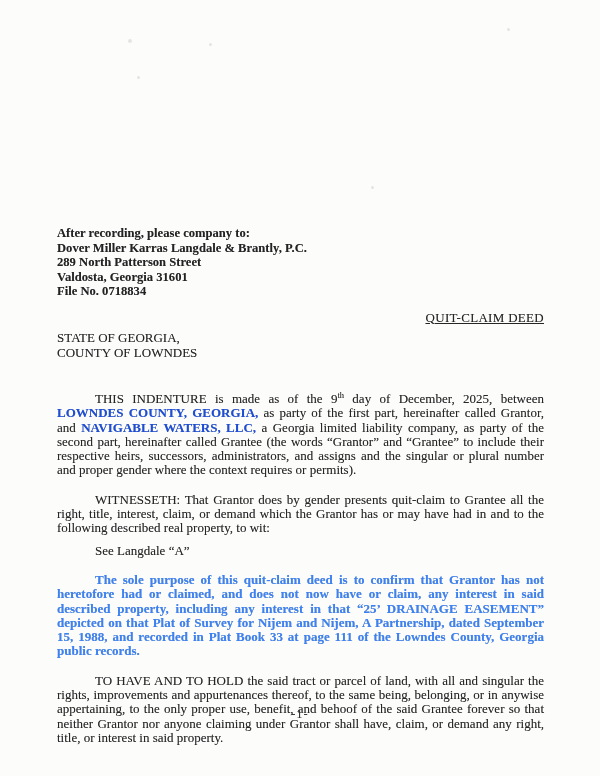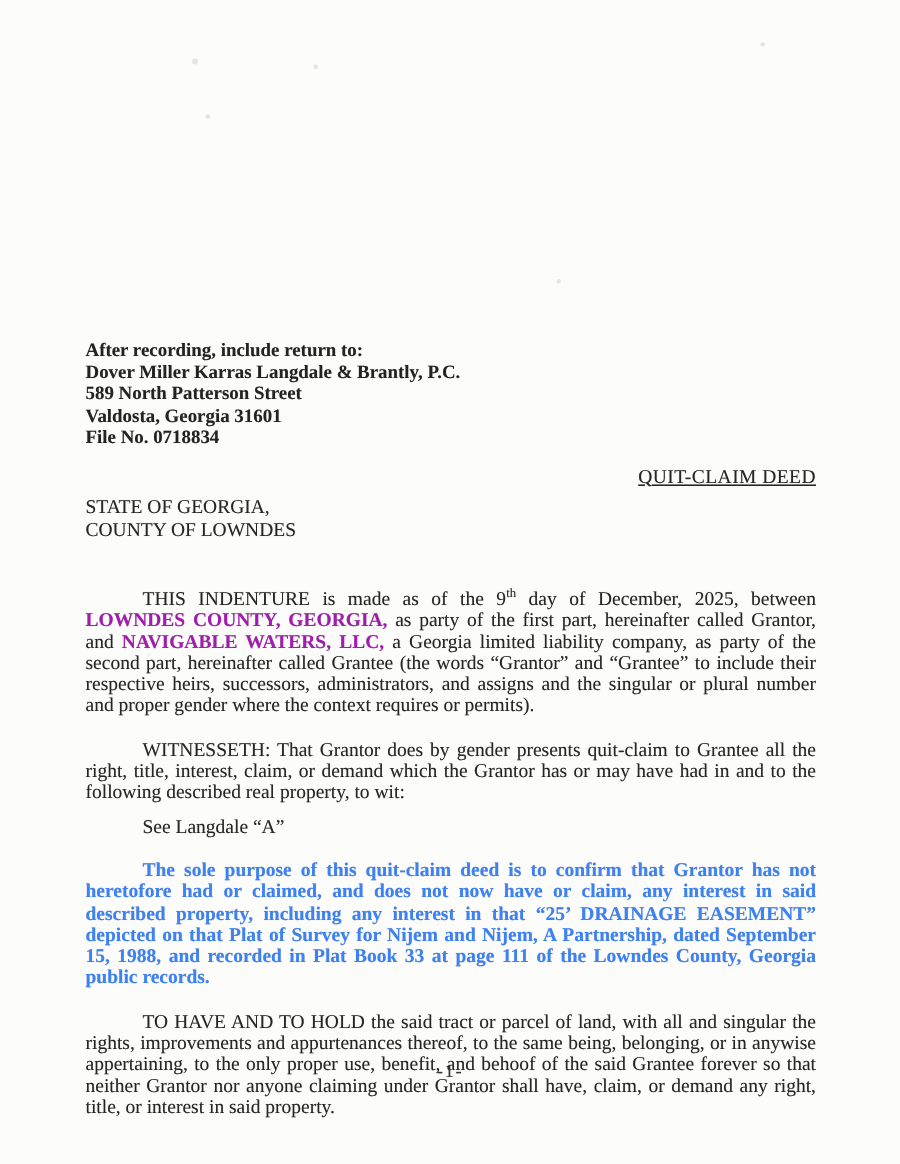--- a/index.html
+++ b/index.html
@@ -58,21 +58,21 @@
     text-align: center;
     text-indent: 0;
     font-size: 13px;
     line-height: 14.3px;
     margin: 0 0 14px 0;
   }
   .bold-para {
     font-weight: bold;
     color: #3b82f6;
   }
-  .seg-bold { font-weight: bold; color: #a21caf; }
+  .seg-bold { font-weight: bold; color: #1d4ed8; }
   sup.ordinal {
     font-size: 8.5px;
     vertical-align: super;
     line-height: 0;
   }
   .page-footer {
     position: absolute;
     top: 707px;
     left: 0;
     width: 100%;
@@ -95,23 +95,23 @@
   <div class="speck" style="left:128px; top:39px; width:4px; height:4px;"></div>
   <div class="speck" style="left:209px; top:43px; width:3px; height:3px;"></div>
   <div class="speck" style="left:137px; top:76px; width:3px; height:3px;"></div>
   <div class="speck" style="left:507px; top:28px; width:3px; height:3px;"></div>
   <div class="speck" style="left:371px; top:186px; width:3px; height:3px;"></div>
   <div class="speck" style="left:217px; top:529px; width:3px; height:3px;"></div>
 
   <div class="content">
 
     <div class="return-block">
-      <div>After recording, include return to:</div>
+      <div>After recording, please company to:</div>
       <div>Dover Miller Karras Langdale &amp; Brantly, P.C.</div>
-      <div>589 North Patterson Street</div>
+      <div>289 North Patterson Street</div>
       <div>Valdosta, Georgia 31601</div>
       <div>File No. 0718834</div>
     </div>
 
     <div class="doc-title">
       <span>QUIT-CLAIM DEED</span>
     </div>
 
     <div class="jurisdiction">
       <div>STATE OF GEORGIA,</div>

